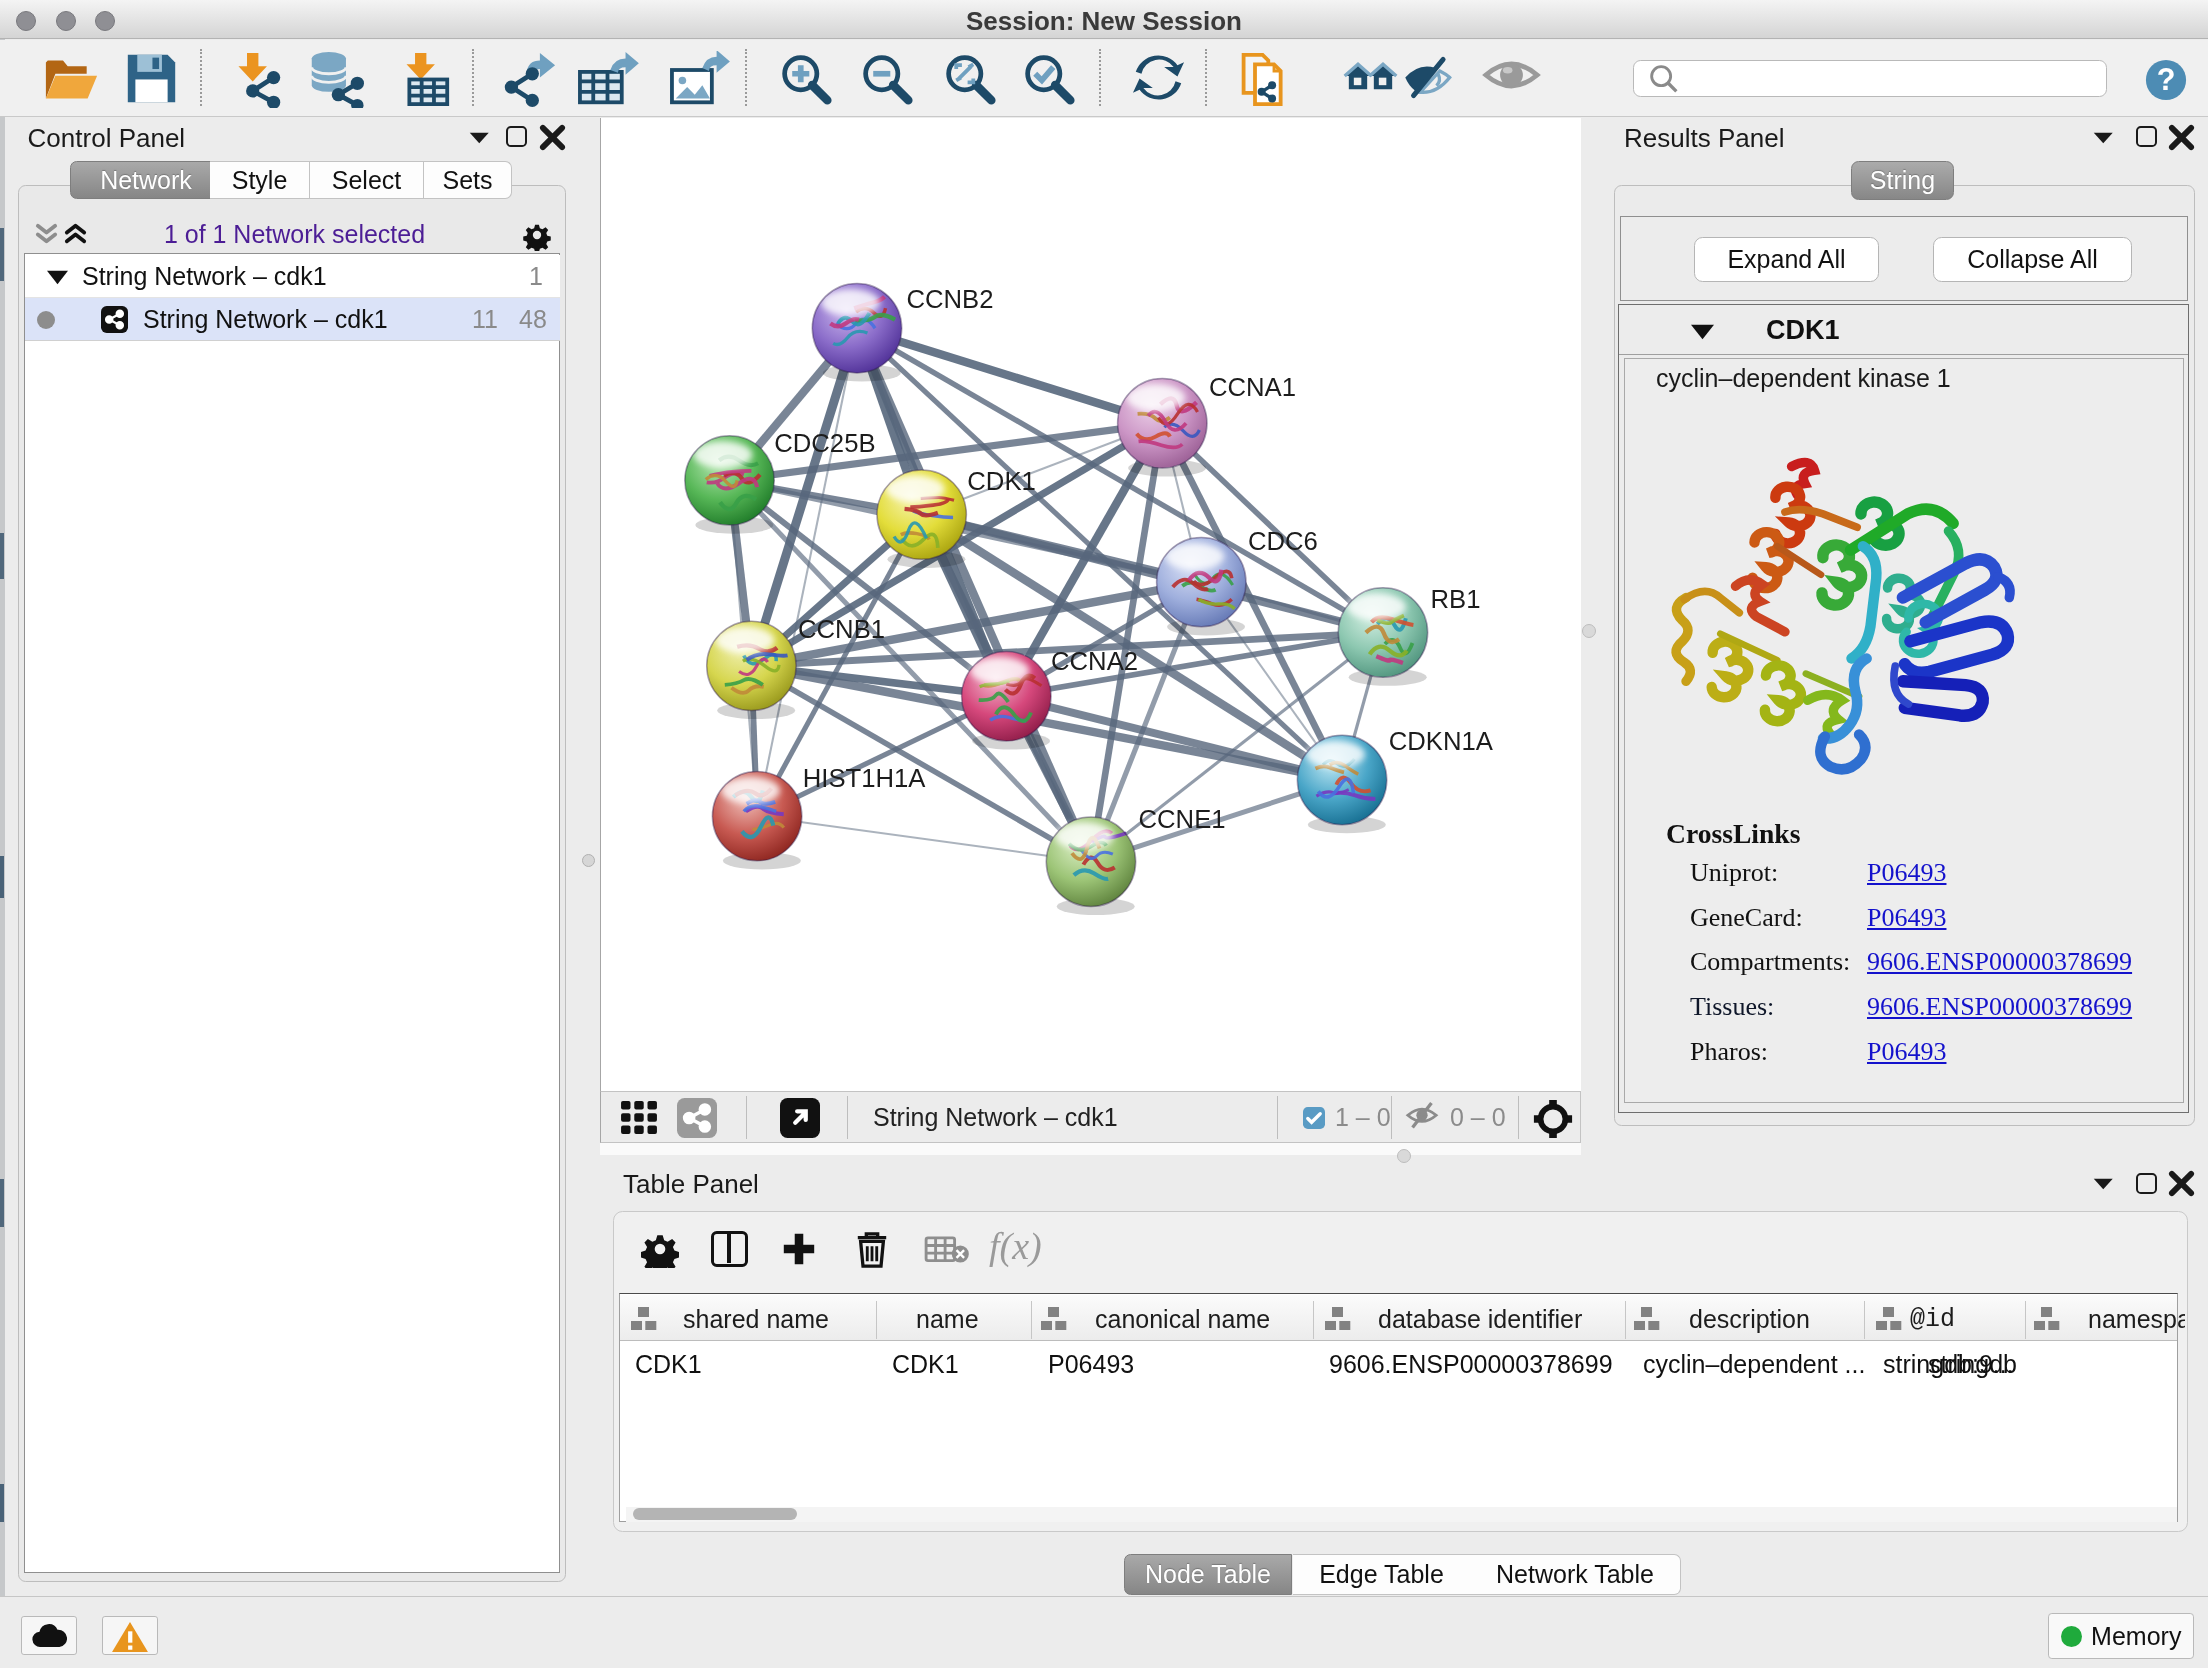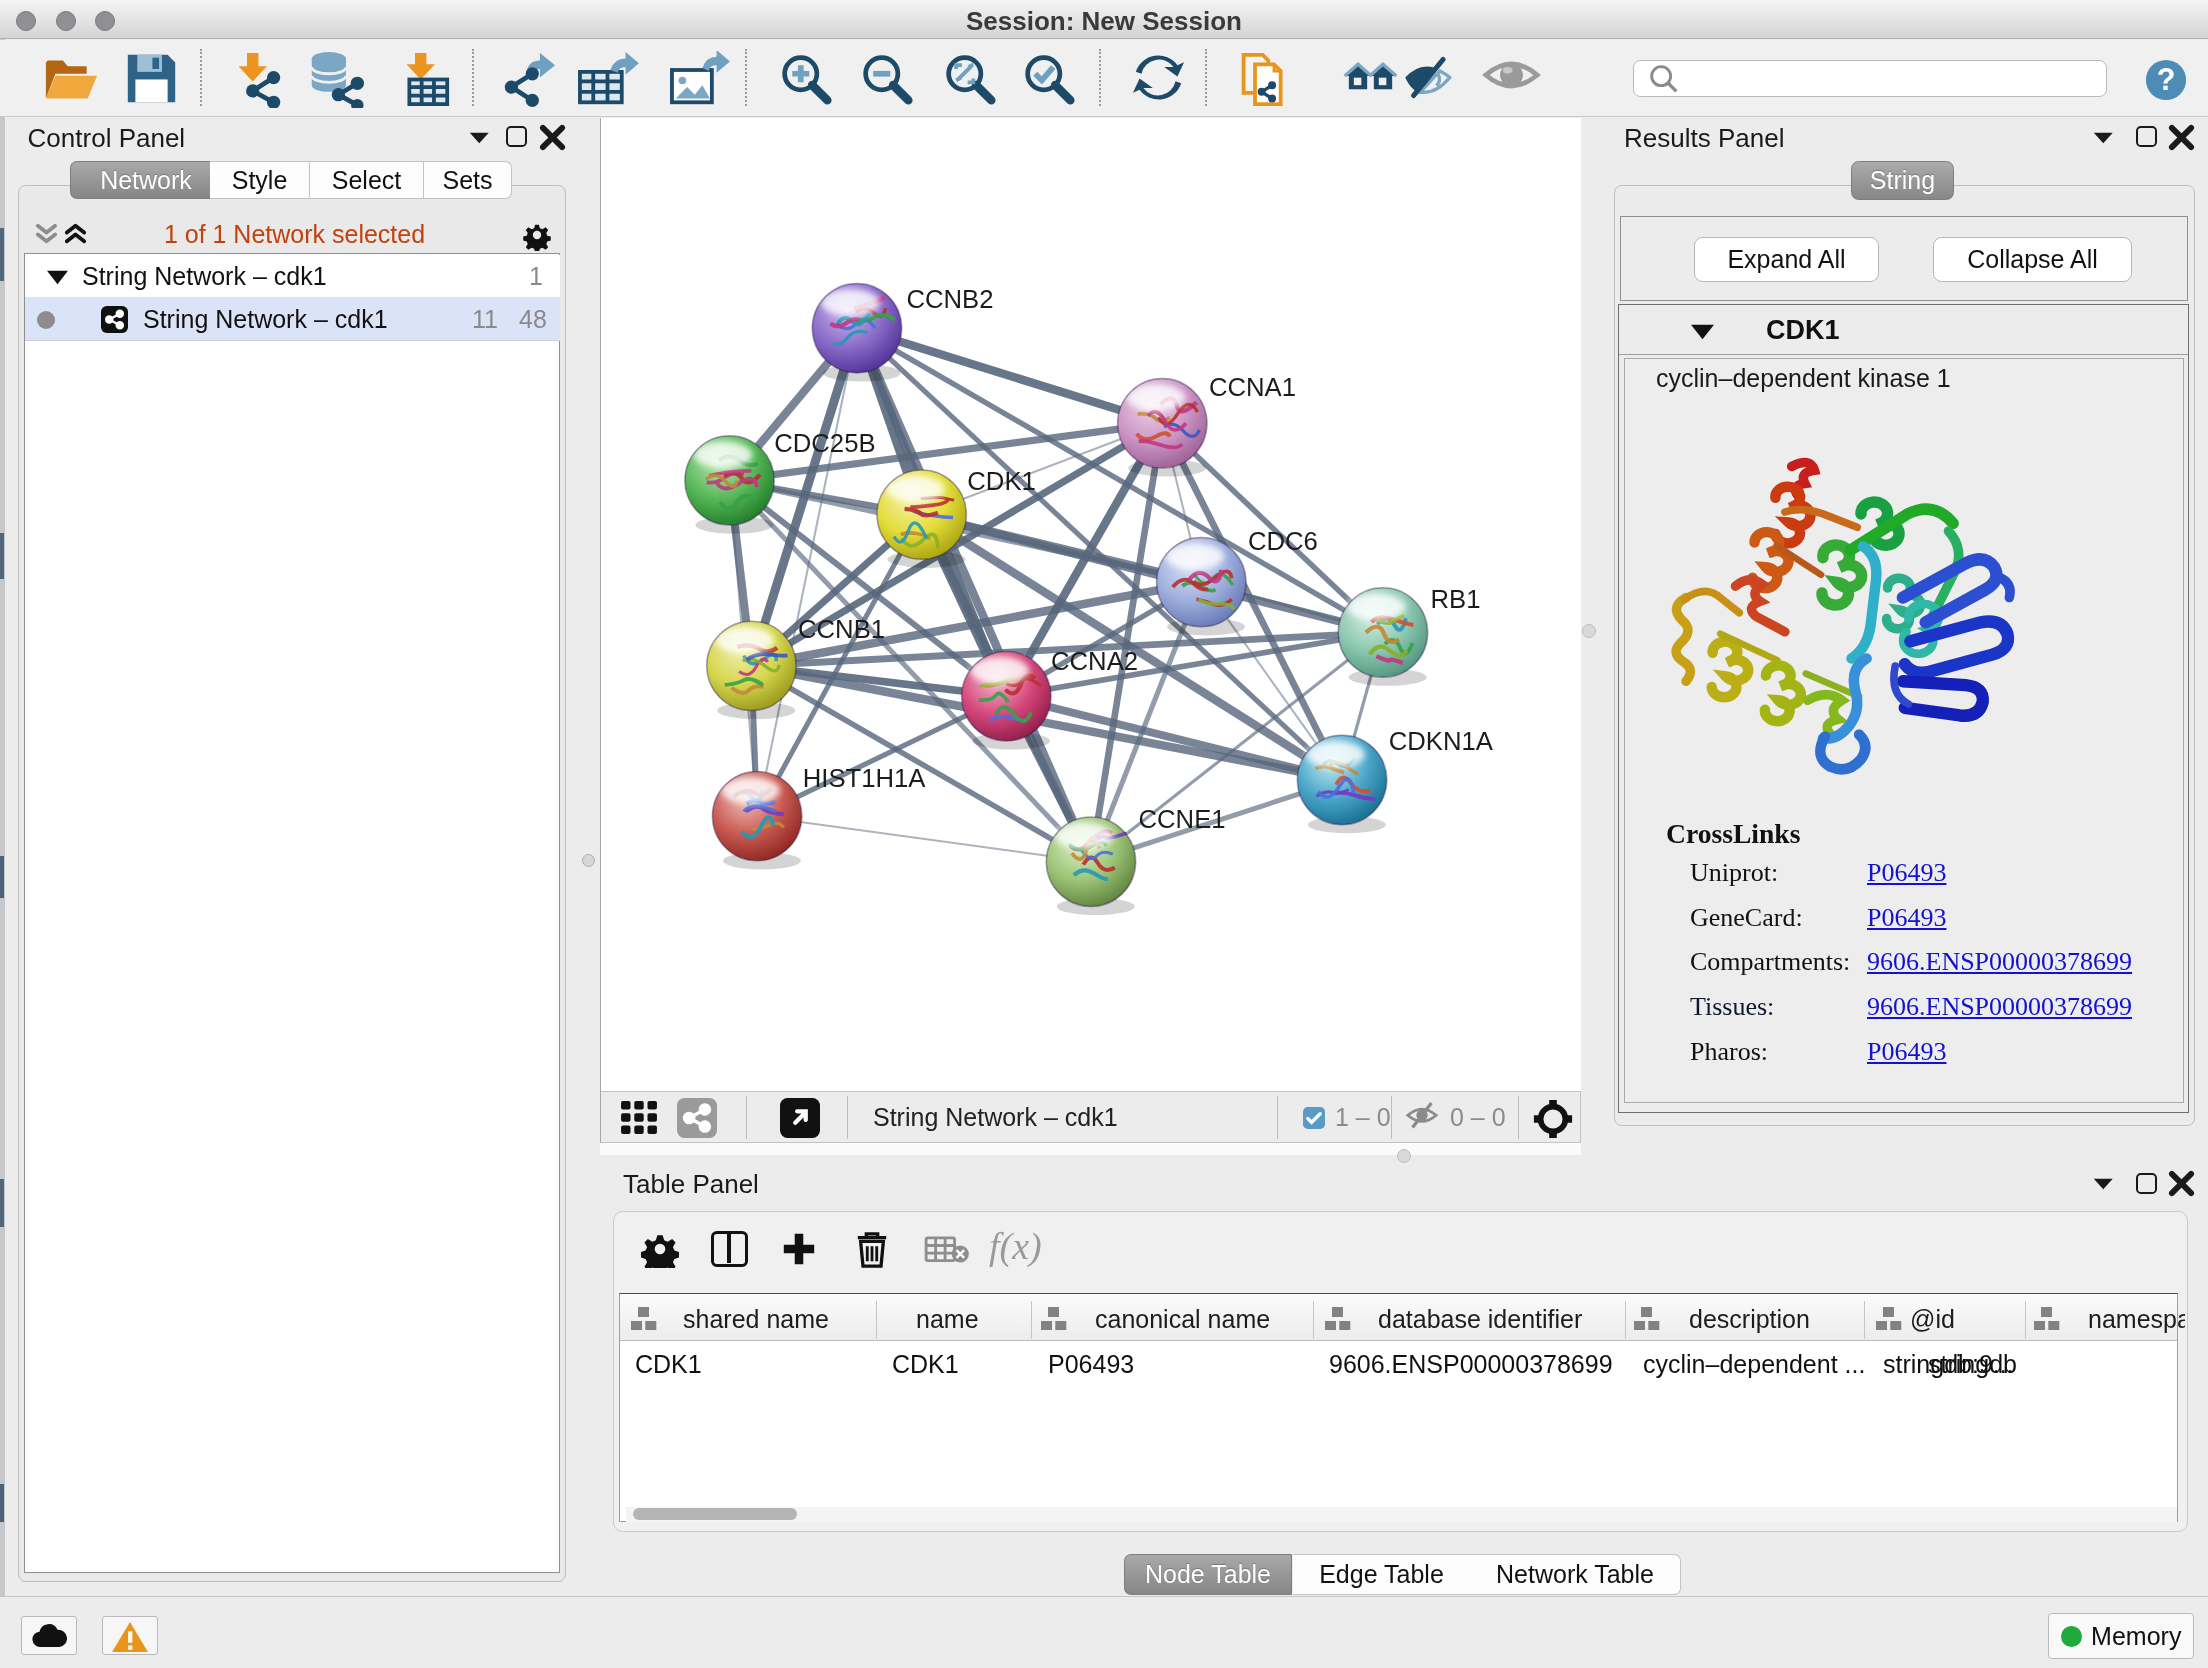--- a/index.html
+++ b/index.html
@@ -239,21 +239,21 @@
 <div class="abs ptab act" style="left:70px;width:152px;border-radius:6.7px 0 0 6.7px;">Network</div>
 <div class="abs ptab" style="left:210px;width:100px;border-left:none;">Style</div>
 <div class="abs ptab" style="left:310px;width:114px;border-left:none;">Select</div>
 <div class="abs ptab" style="left:424px;width:88px;border-left:none;border-radius:0 6.7px 6.7px 0;">Sets</div>
 <div class="abs" style="left:34px;top:222px;"><svg width="25" height="25" viewBox="0 0 26 26">
       <path d="M4 4 L13 11 L22 4 M4 13 L13 20 L22 13" stroke="#8d8d8d" stroke-width="4" fill="none" stroke-linecap="round" stroke-linejoin="round"></path>
     </svg></div>
 <div class="abs" style="left:63px;top:222px;"><svg width="25" height="25" viewBox="0 0 26 26">
       <path d="M4 11 L13 4 L22 11 M4 20 L13 13 L22 20" stroke="#111" stroke-width="4" fill="none" stroke-linecap="round" stroke-linejoin="round"></path>
     </svg></div>
-<div class="abs" style="left:114px;top:220px;width:361px;text-align:center;font-size:25px;color:#c2410c;">1 of 1 Network selected</div>
+<div class="abs" style="left:114px;top:220px;width:361px;text-align:center;font-size:25px;color:#4c1d95;">1 of 1 Network selected</div>
 <div class="abs" style="left:521px;top:219px;font-size:32px;color:#111;"><svg width="32" height="32" viewBox="0 0 100 100">
       <path fill="#111" d="M50 18 l6 0 3 11 8 3 10-6 8 8-6 10 3 8 11 3 0 12-11 3-3 8 6 10-8 8-10-6-8 3-3 11-12 0-3-11-8-3-10 6-8-8 6-10-3-8-11-3 0-12 11-3 3-8-6-10 8-8 10 6 8-3 3-11z"></path>
       <circle cx="50" cy="50" r="13" fill="#e9e9e9"></circle>
     </svg></div>
 <div class="abs" id="cp-sub"></div>
 <div class="abs" id="cp-row1"></div>
 <div class="abs" id="cp-row2"></div>
 <div class="abs" style="left:45px;top:267px;"><svg width="25" height="21" viewBox="0 0 26 22">
       <polygon points="2,4 24,4 13,18" fill="#111"></polygon>
     </svg></div>
@@ -701,21 +701,21 @@
 <div class="abs treeic" style="left:631px;top:1307px;"></div>
 <div class="abs thlabel" style="left:683px;">shared name</div>
 <div class="abs thlabel" style="left:916px;">name</div>
 <div class="abs treeic" style="left:1041px;top:1307px;"></div>
 <div class="abs thlabel" style="left:1095px;">canonical name</div>
 <div class="abs treeic" style="left:1325px;top:1307px;"></div>
 <div class="abs thlabel" style="left:1378px;">database identifier</div>
 <div class="abs treeic" style="left:1634px;top:1307px;"></div>
 <div class="abs thlabel" style="left:1689px;">description</div>
 <div class="abs treeic" style="left:1876px;top:1307px;"></div>
-<div class="abs thlabel" style="left:1910px;">@id</div>
+<div class="abs thlabel" style="left:1910px;font-family:Liberation Mono, monospace;">@id</div>
 <div class="abs treeic" style="left:2034px;top:1307px;"></div>
 <div class="abs thlabel" style="left:2088px;width:97px;overflow:hidden;">namespac</div>
 <div class="abs tcell" style="left:635px;">CDK1</div>
 <div class="abs tcell" style="left:892px;">CDK1</div>
 <div class="abs tcell" style="left:1048px;">P06493</div>
 <div class="abs tcell" style="left:1329px;">9606.ENSP00000378699</div>
 <div class="abs tcell" style="left:1643px;">cyclin–dependent ...</div>
 <div class="abs tcell" style="left:1883px;">stringdb:9...</div>
 <div class="abs tcell" style="left:1928px;">stringdb</div>
 <div class="abs" id="tp-scroll"></div>

